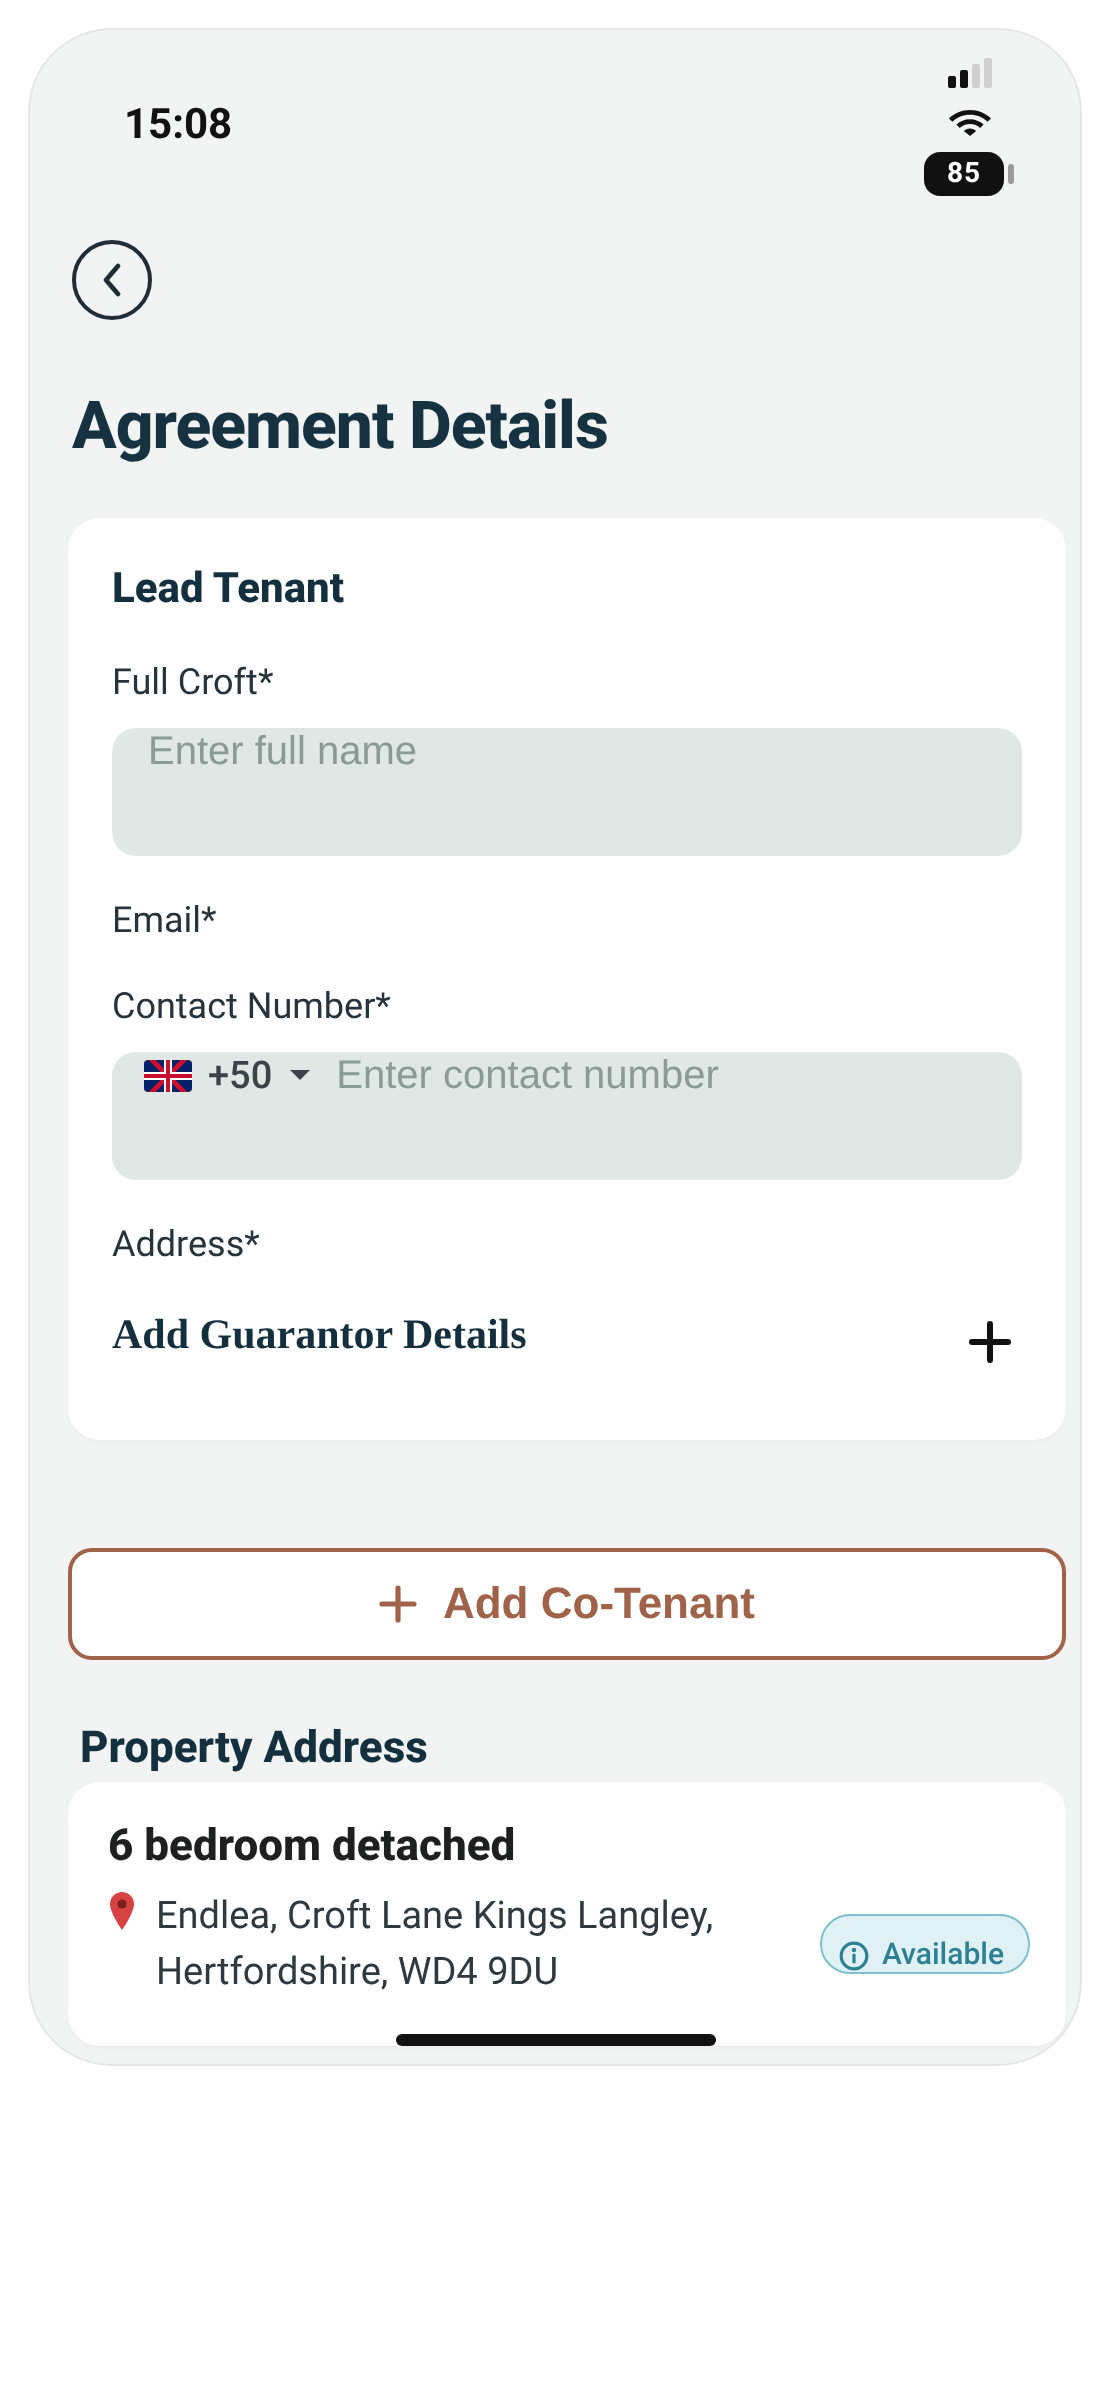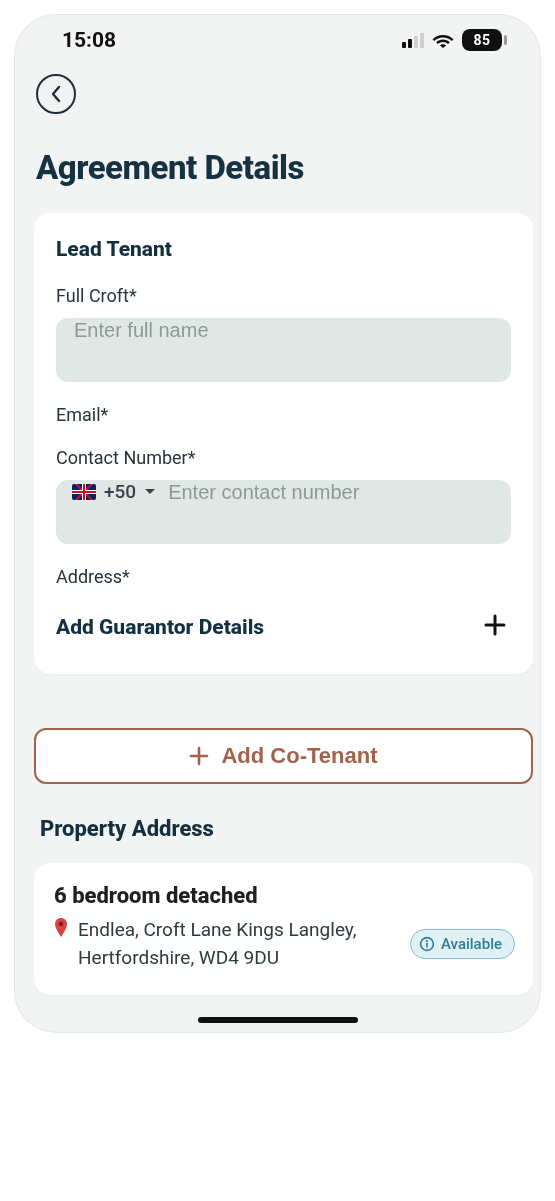--- a/index.html
+++ b/index.html
@@ -22,21 +22,21 @@
   }
   .statusbar {
     display: flex;
     justify-content: space-between;
     align-items: center;
     padding: 14px 34px 8px 48px;
     font-size: 21px;
     font-weight: 700;
     color: #111;
   }
-  .status-right { display: flex; align-items: center; gap: 8px; }
+  .status-right { display: flex; align-items: center; gap: 8px; flex-direction: column; }
   .signal-bars { display: flex; align-items: flex-end; gap: 2px; height: 16px; }
   .signal-bars span { width: 4px; background: #cfcfcf; border-radius: 1px; }
   .signal-bars span.on { background: #111; }
   .signal-bars span:nth-child(1){height:6px}
   .signal-bars span:nth-child(2){height:9px}
   .signal-bars span:nth-child(3){height:12px}
   .signal-bars span:nth-child(4){height:15px}
   .wifi-icon svg { display:block; }
   .battery {
     display: flex; align-items: center; gap: 2px;
@@ -111,22 +111,23 @@
     content:""; position:absolute; inset:0;
     background:
       linear-gradient(#c8102e,#c8102e) center/100% 2px no-repeat,
       linear-gradient(#c8102e,#c8102e) center/2px 100% no-repeat;
   }
   .dd-caret svg{display:block}
   .search-shell { justify-content: space-between; }
   .search-btn { background:none; border:none; padding:6px; cursor:pointer; }
 
   .add-guarantor-row {
-    display:flex; align-items:center; justify-content:space-between;
+    display:flex; align-items:flex-start; justify-content:space-between;
     margin-top: 8px;
+    font-family: Liberation Serif, serif;
   }
   .add-guarantor-row .label {
     font-size: 21px; font-weight: 800; color: #14303e;
   }
   .plus-btn { background:none; border:none; padding:4px; cursor:pointer; }
 
   .add-cotenant {
     margin-top: 54px;
     width: 100%;
     height: 56px;
@@ -135,39 +136,39 @@
     background: #fff;
     color: #a0634a;
     font-size: 22px; font-weight: 700;
     display:flex; align-items:center; justify-content:center; gap:12px;
     cursor:pointer;
   }
   .add-cotenant svg { display:block; }
 
   .prop-heading {
     font-size: 22px; font-weight: 800; color:#14303e;
-    margin: 32px 0 22px 6px;
+    margin: 32px 0 4px 6px;
   }
   .prop-card {
     background:#fff; border-radius:16px; padding: 20px 18px 24px 20px;
     box-shadow: 0 1px 2px rgba(0,0,0,0.03);
   }
   .prop-title {
     font-size: 22px; font-weight: 800; color:#1e1f1f; margin-bottom: 8px;
   }
   .prop-row { display:flex; align-items:flex-start; justify-content:space-between; gap:14px; }
   .prop-addr {
     display:flex; gap:10px; color:#2f3a40; font-size:19px; line-height:1.45;
     max-width: 330px;
   }
   .pin { flex: 0 0 auto; margin-top:2px; }
   .badge {
     border:1.5px solid #7fbfcf; background:#dff1f5; color:#2d7f94;
     border-radius: 999px; height:30px; padding: 0 12px 0 8px;
-    display:flex; align-items:center; gap:6px; font-size:15px; font-weight:500;
+    display:flex; align-items:flex-end; gap:6px; font-size:15px; font-weight:500;
     align-self:center; white-space:nowrap;
   }
   .badge svg { display:block; }
 
   .home-indicator {
     position:absolute; bottom:10px; left:50%; transform:translateX(-50%);
     width: 160px; height:6px; border-radius:3px; background:#111;
   }
 </style>
 </head>

